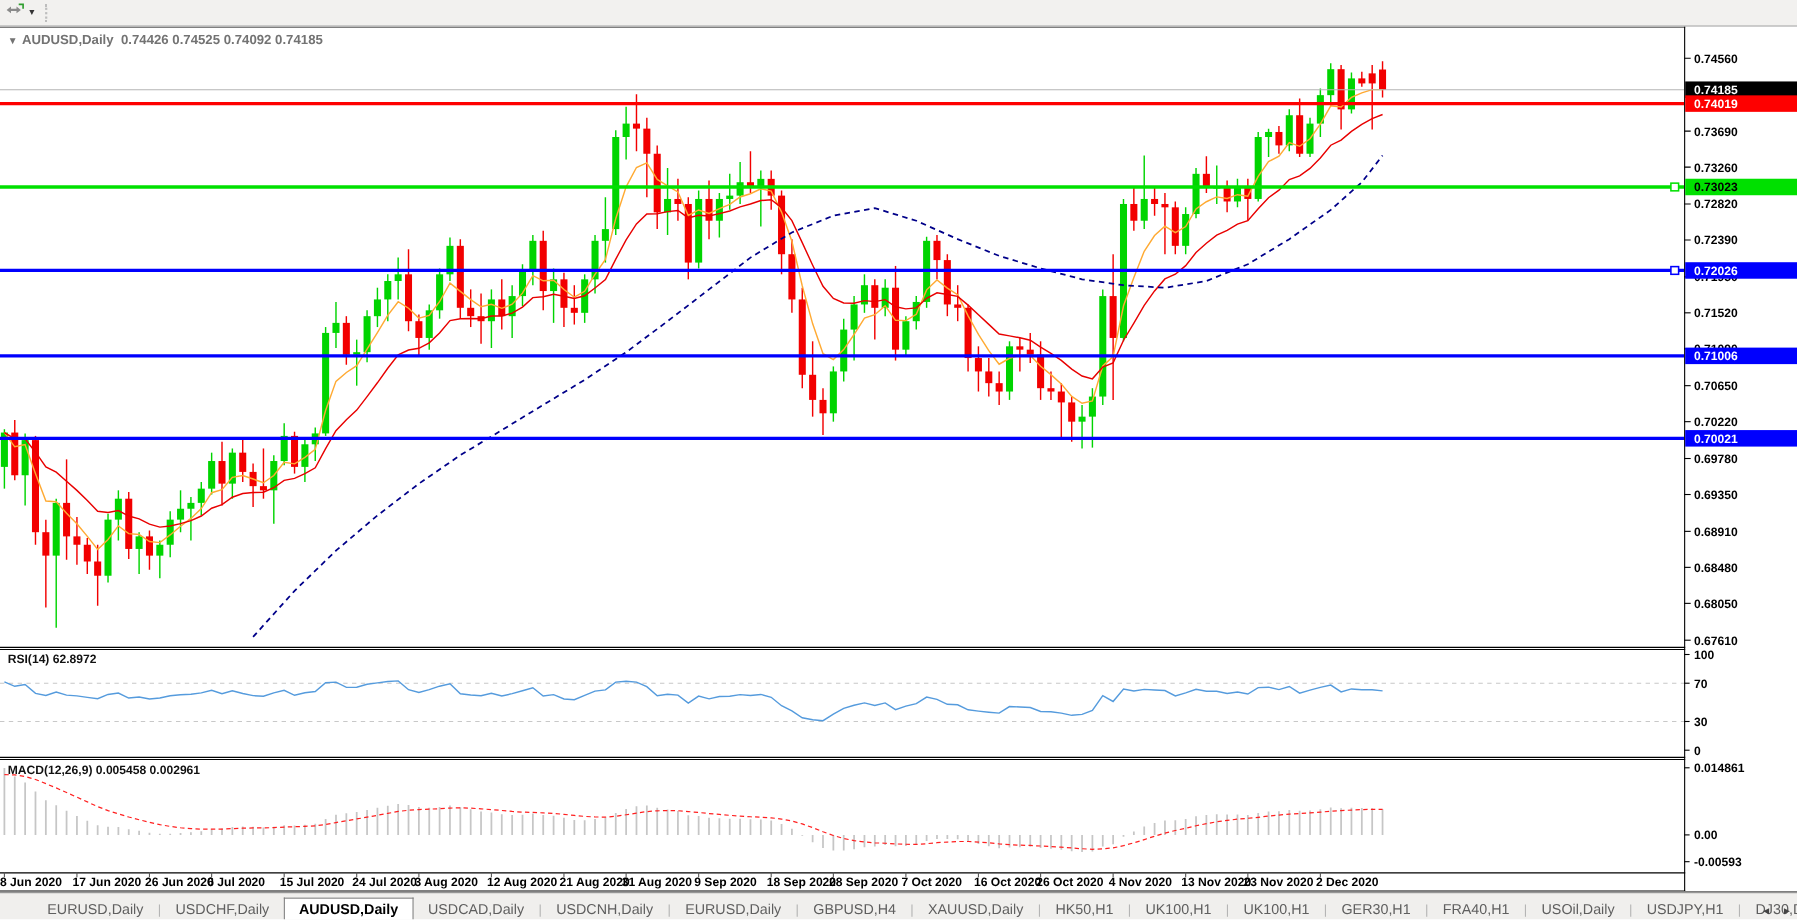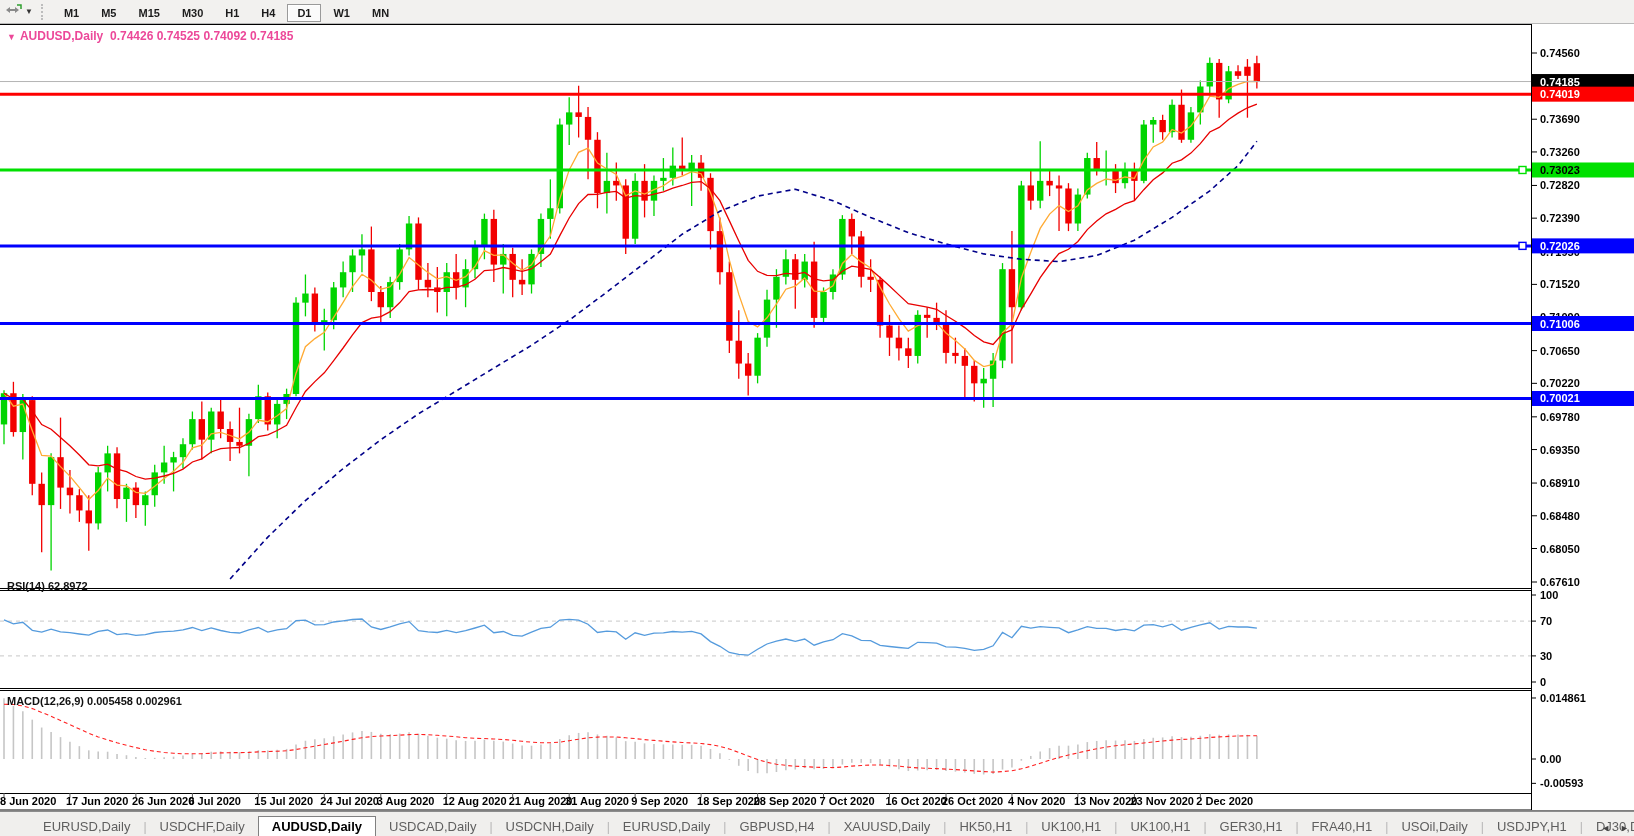--- a/index.html
+++ b/index.html
@@ -6,24 +6,24 @@
   .app{position:relative;width:1634px;height:836px;overflow:hidden;background:#fff;}
   
   .toolbar{height:23px;background:#f2f1ef;border-bottom:1px solid #b9b9b9;display:flex;align-items:center;}
   .toolgrp{display:flex;align-items:center;padding:0 4px;}
   .caret{font-size:8px;color:#333;margin-left:3px;cursor:pointer;}
   .grip{width:3px;height:16px;border-left:2px dotted #bdbdbd;margin:0 7px 0 4px;}
   .tfbtn{font-size:11px;font-weight:700;color:#1c1c1c;padding:2px 9px;margin:0 1px;border:1px solid transparent;cursor:pointer;line-height:15px;}
   .tfbtn.active{background:#fbfbfb;border:1px solid #9a9a9a;box-shadow:inset 1px 1px 0 #fff;}
   
   .chartwrap{position:relative;width:1634px;height:787px;background:#fff;}
-  .chart-title{position:absolute;top:5px;left:7px;font-size:12px;font-weight:700;color:#ec4899;z-index:5;}
+  .chart-title{position:absolute;top:5px;left:7px;font-size:12px;font-weight:700;color:#737373;z-index:5;}
   .chart-title .tri{font-size:9px;margin-right:4px;}
   .pane-label{position:absolute;left:7px;font-size:11px;font-weight:700;color:#111;z-index:5;}
-  .pane-label.rsi{top:556px;}
+  .pane-label.rsi{top:570px;}
   .pane-label.macd{top:671px;}
   
   .tabbar{height:26px;background:#f0efed;border-top:1px solid #8c8c8c;display:flex;align-items:flex-end;padding-left:30px;position:relative;}
   .tab{font-size:13px;color:#5f5f5f;padding:3px 13px 4px 13px;cursor:pointer;white-space:nowrap;}
   .tab.active{background:#fff;color:#000;font-weight:700;border:1px solid #808080;border-bottom:1px solid #fff;margin-bottom:-1px;padding-top:2px;}
   .tabsep{color:#b5b5b5;font-size:12px;padding-bottom:4px;}
   .tabscroll{position:absolute;right:2px;bottom:4px;display:flex;gap:4px;}
   .tabscroll span{font-size:9px;color:#444;cursor:pointer;padding:1px 3px;}
   svg text{font-family:"Liberation Sans",sans-serif;}
 </style>
@@ -36,21 +36,20 @@
     <div class="toolgrp">
       <span>
         <svg width="18" height="14" viewBox="0 0 18 14">
           <path d="M2 7 L6 4 L6 6 L11 6 L11 4 L15 7 L11 10 L11 8 L6 8 L6 10 Z" fill="#8a8a8a"></path>
           <path d="M13 2 L17 2 L17 6" fill="none" stroke="#2e9e2e" stroke-width="1.5"></path>
         </svg>
       </span>
       <span class="caret">▼</span>
     </div>
     <div class="grip"></div>
-    <div id="tf-buttons"><span class="tfbtn">M1</span><span class="tfbtn">M5</span><span class="tfbtn">M15</span><span class="tfbtn">M30</span><span class="tfbtn">H1</span><span class="tfbtn">H4</span><span class="tfbtn active">D1</span><span class="tfbtn">W1</span><span class="tfbtn">MN</span></div>
   </div>
 
   <div class="chartwrap">
     <svg id="chart-svg" width="1634" height="787" viewBox="0 0 1634 787">
         <defs>
           <clipPath id="cpMain">
             <rect x="0" y="1" width="1531" height="562"></rect>
           </clipPath>
           <clipPath id="cpRsi">
             <rect x="0" y="568" width="1531" height="95"></rect>

